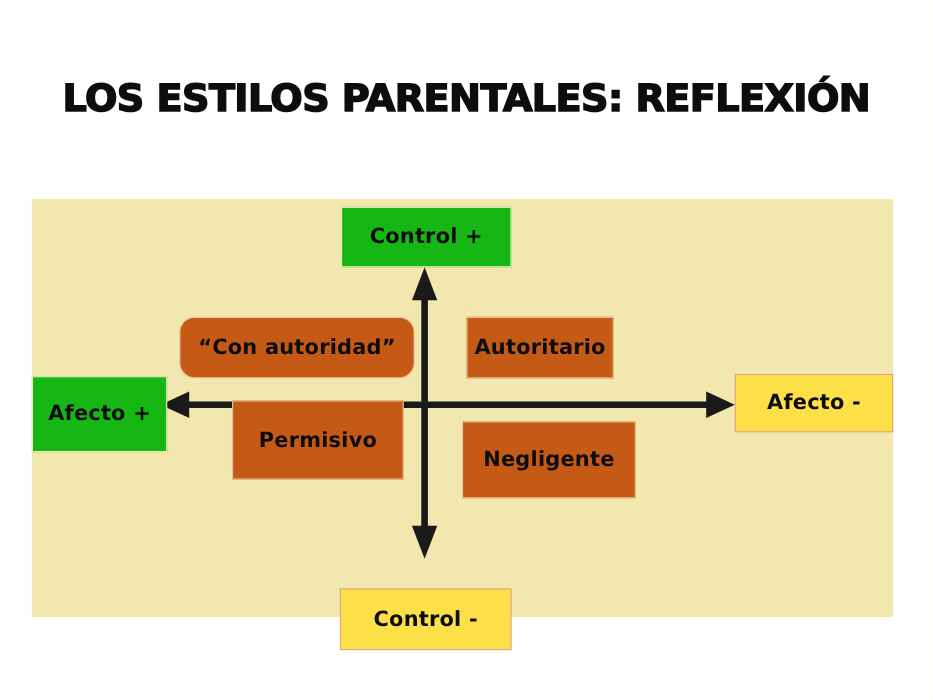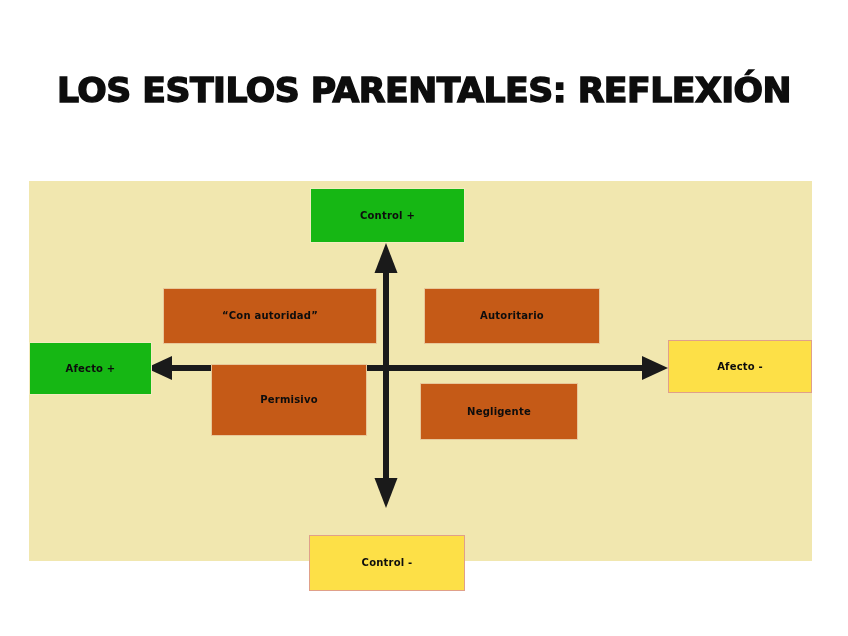--- a/index.html
+++ b/index.html
@@ -65,38 +65,38 @@
   
   .node-box {
     position: absolute;
     box-sizing: border-box;
     display: flex;
     align-items: center;
     justify-content: center;
     color: #0d0d0d;
     font-family: "DejaVu Sans", sans-serif;
     font-weight: bold;
-    font-size: 10px;
+    font-size: 19px;
     letter-spacing: 0.2px;
     line-height: 1;
     white-space: nowrap;
   }
   .node-green  { background: #16b714; border: 1px solid #f3ecc0; }
   .node-orange { background: #c55a17; border: 1px solid #e8c89a; }
   .node-red    { background: #fde047; border: 1px solid #e0a08a; }
 
   #box-control-plus  { left: 310px; top: 188px; width: 155px; height: 55px; }
   #box-control-minus { left: 309px; top: 505px; width: 156px; height: 56px; margin-top: 30px; }
-  #box-afecto-plus   { left: 29px;  top: 342px; width: 123px; height: 53px; }
+  #box-afecto-plus   { left: 29px;  top: 342px; width: 123px; height: 69px; }
   #box-afecto-minus  { left: 668px; top: 340px; width: 144px; height: 53px; }
 
-  #box-con-autoridad { left: 163px; top: 288px; width: 214px; height: 56px; }
-  #box-autoritario   { left: 424px; top: 288px; width: 176px; height: 56px; }
+  #box-con-autoridad { left: 163px; top: 288px; width: 214px; height: 56px; border-radius: 14px; }
+  #box-autoritario   { left: 424px; top: 288px; width: 134px; height: 56px; }
   #box-permisivo     { left: 211px; top: 364px; width: 156px; height: 72px; }
-  #box-negligente    { left: 420px; top: 383px; width: 158px; height: 57px; }
+  #box-negligente    { left: 420px; top: 383px; width: 158px; height: 70px; }
 </style>
 </head>
 <body>
 
 <div id="slide-title">LOS ESTILOS PARENTALES: REFLEXIÓN</div>
 
 <div id="diagram-panel">
 
   <svg class="axis-arrow" id="vertical-axis-arrow" viewBox="0 0 40 265" style="left:337px; top:62px;">
     <line x1="20" y1="26" x2="20" y2="239" stroke="#1a1a1a" stroke-width="6"></line>

